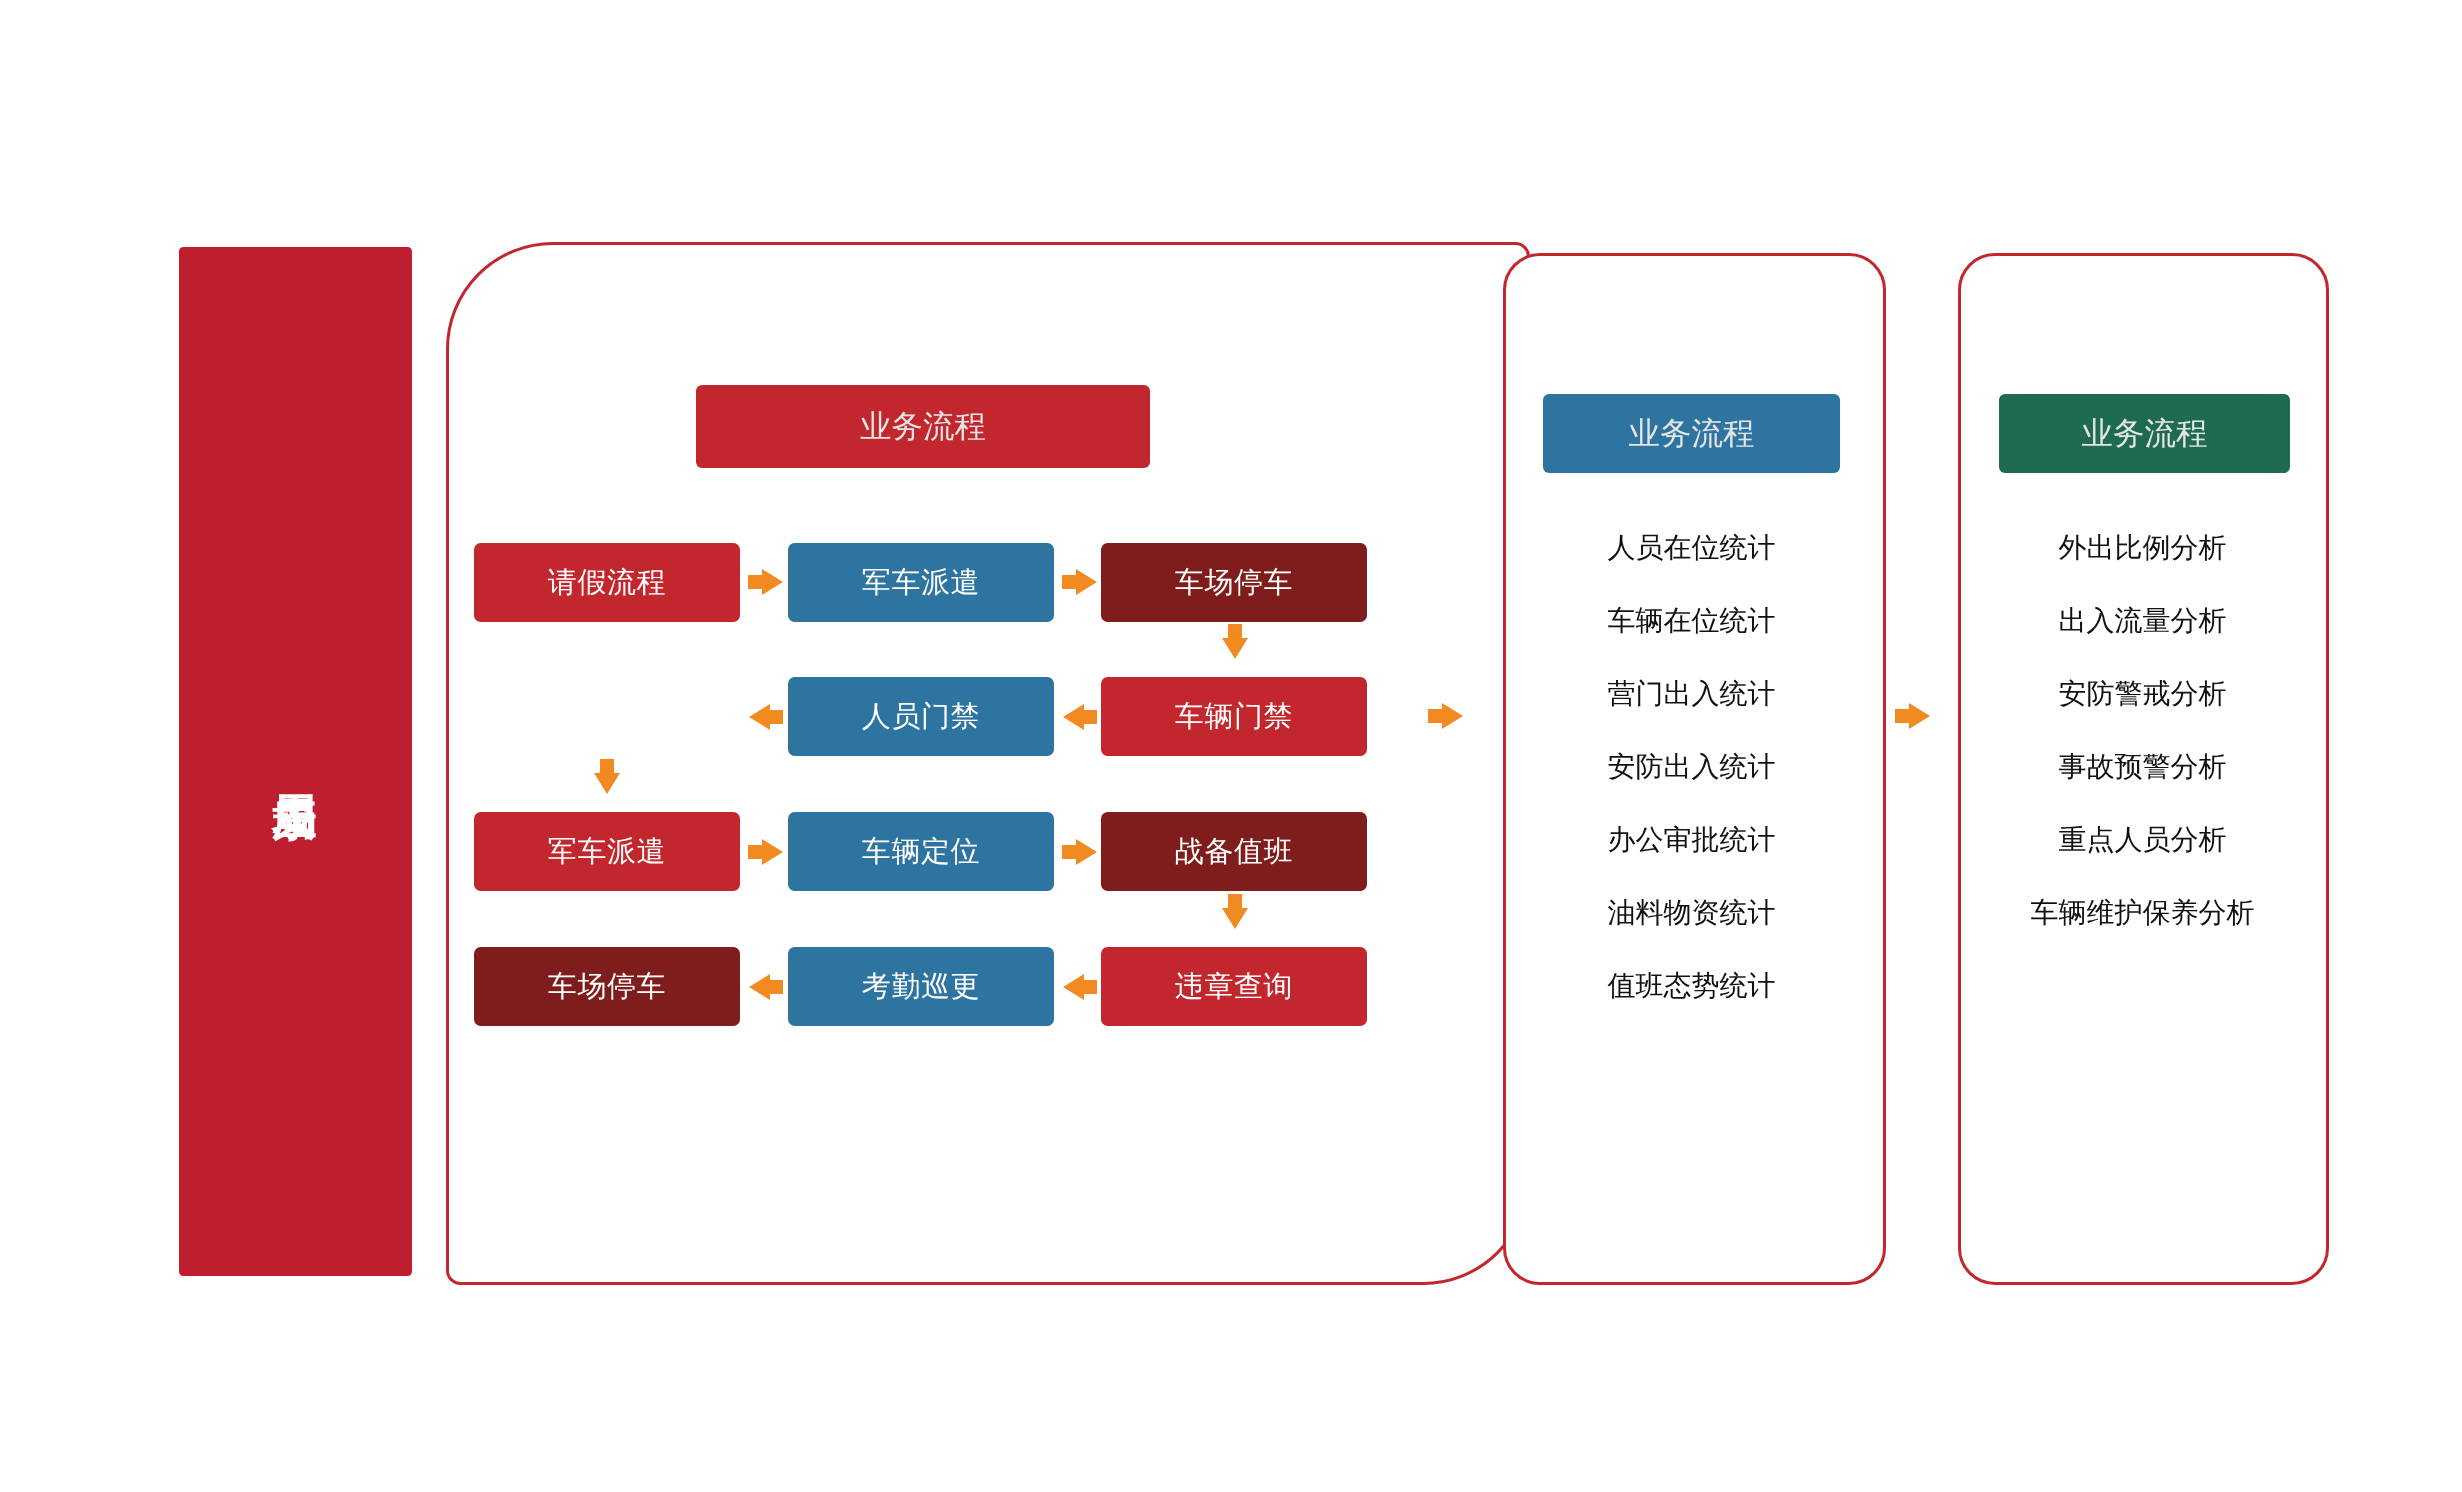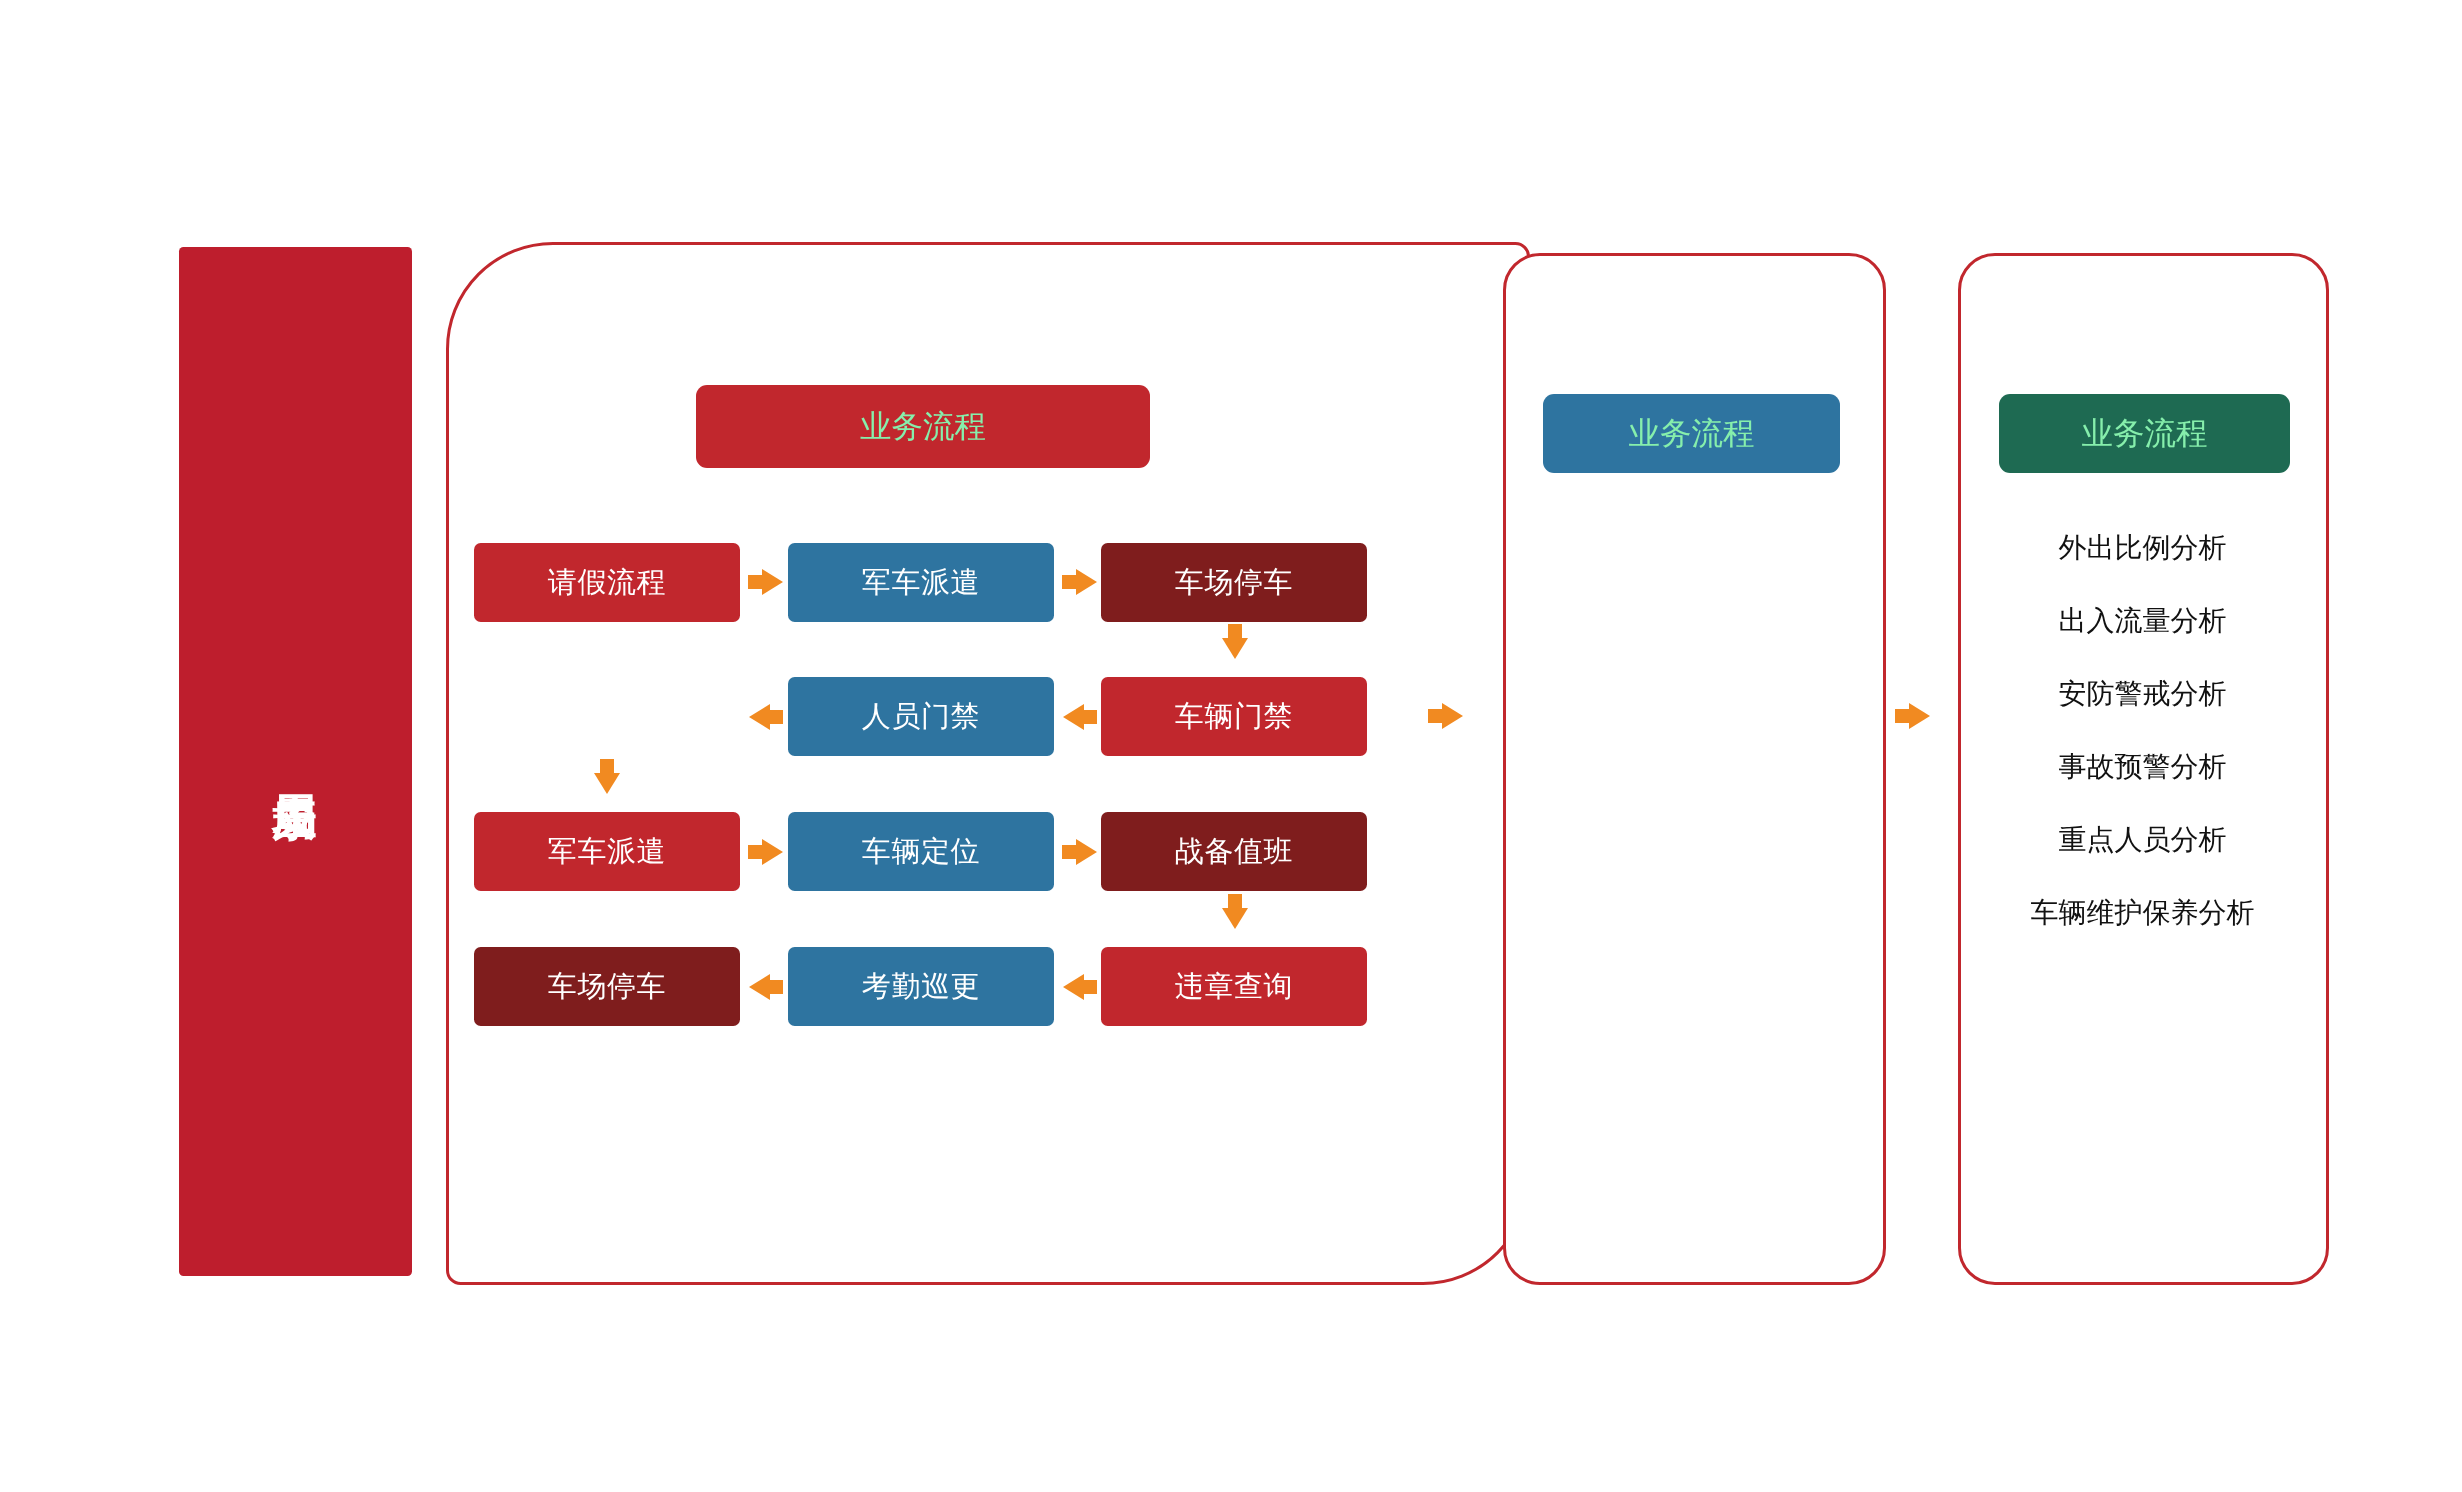--- a/index.html
+++ b/index.html
@@ -25,21 +25,21 @@
   .panel{position:absolute;border:3.4px solid #C1272D;background:#ffffff;}
   #panel-flow{left:446px;top:242px;width:1078px;height:1037px;
     border-radius:107px 14.6px 107px 14.6px;}
   #panel-stats{left:1503px;top:253px;width:377px;height:1026px;
     border-radius:37px;}
   #panel-analysis{left:1958px;top:253px;width:365px;height:1026px;
     border-radius:37px;}
 
   
   .chip{position:absolute;display:flex;align-items:center;justify-content:center;
-    color:#86efac;font-size:31.5px;border-radius:11px;white-space:nowrap;}
+    color:#e5e5e5;font-size:31.5px;border-radius:6px;white-space:nowrap;}
   #flow-title{left:696px;top:385px;width:454px;height:83px;background:#C1272D;}
   #stats-title{ left:1543px;top:394px;width:297px;height:79px;background:#2E74A0;}
   #analysis-title{left:1999px;top:394px;width:291px;height:79px;background:#1E6A52;}
 
   
   .cell{position:absolute;width:266px;height:79px;border-radius:6.7px;
     display:flex;align-items:center;justify-content:center;
     color:#ffffff;font-size:29px;white-space:nowrap;letter-spacing:0.6px;}
   .c-red{background:#C1272D;}
   .c-blue{background:#2E74A0;}
@@ -167,20 +167,29 @@
       <span class="tail"></span>
       <span class="head"></span>
     </div>
   <div class="arrow right" id="arrow-panel2-3">
       <span class="tail"></span>
       <span class="head"></span>
     </div>
 
   <div class="panel" id="panel-stats"></div>
   <div class="chip" id="stats-title">业务流程</div>
+  <div class="list" id="stats-list">
+    <div class="li">人员在位统计</div>
+    <div class="li">车辆在位统计</div>
+    <div class="li">营门出入统计</div>
+    <div class="li">安防出入统计</div>
+    <div class="li">办公审批统计</div>
+    <div class="li">油料物资统计</div>
+    <div class="li">值班态势统计</div>
+  </div>
 
   <div class="panel" id="panel-analysis"></div>
   <div class="chip" id="analysis-title">业务流程</div>
   <div class="list" id="analysis-list">
     <div class="li">外出比例分析</div>
     <div class="li">出入流量分析</div>
     <div class="li">安防警戒分析</div>
     <div class="li">事故预警分析</div>
     <div class="li">重点人员分析</div>
     <div class="li">车辆维护保养分析</div>

